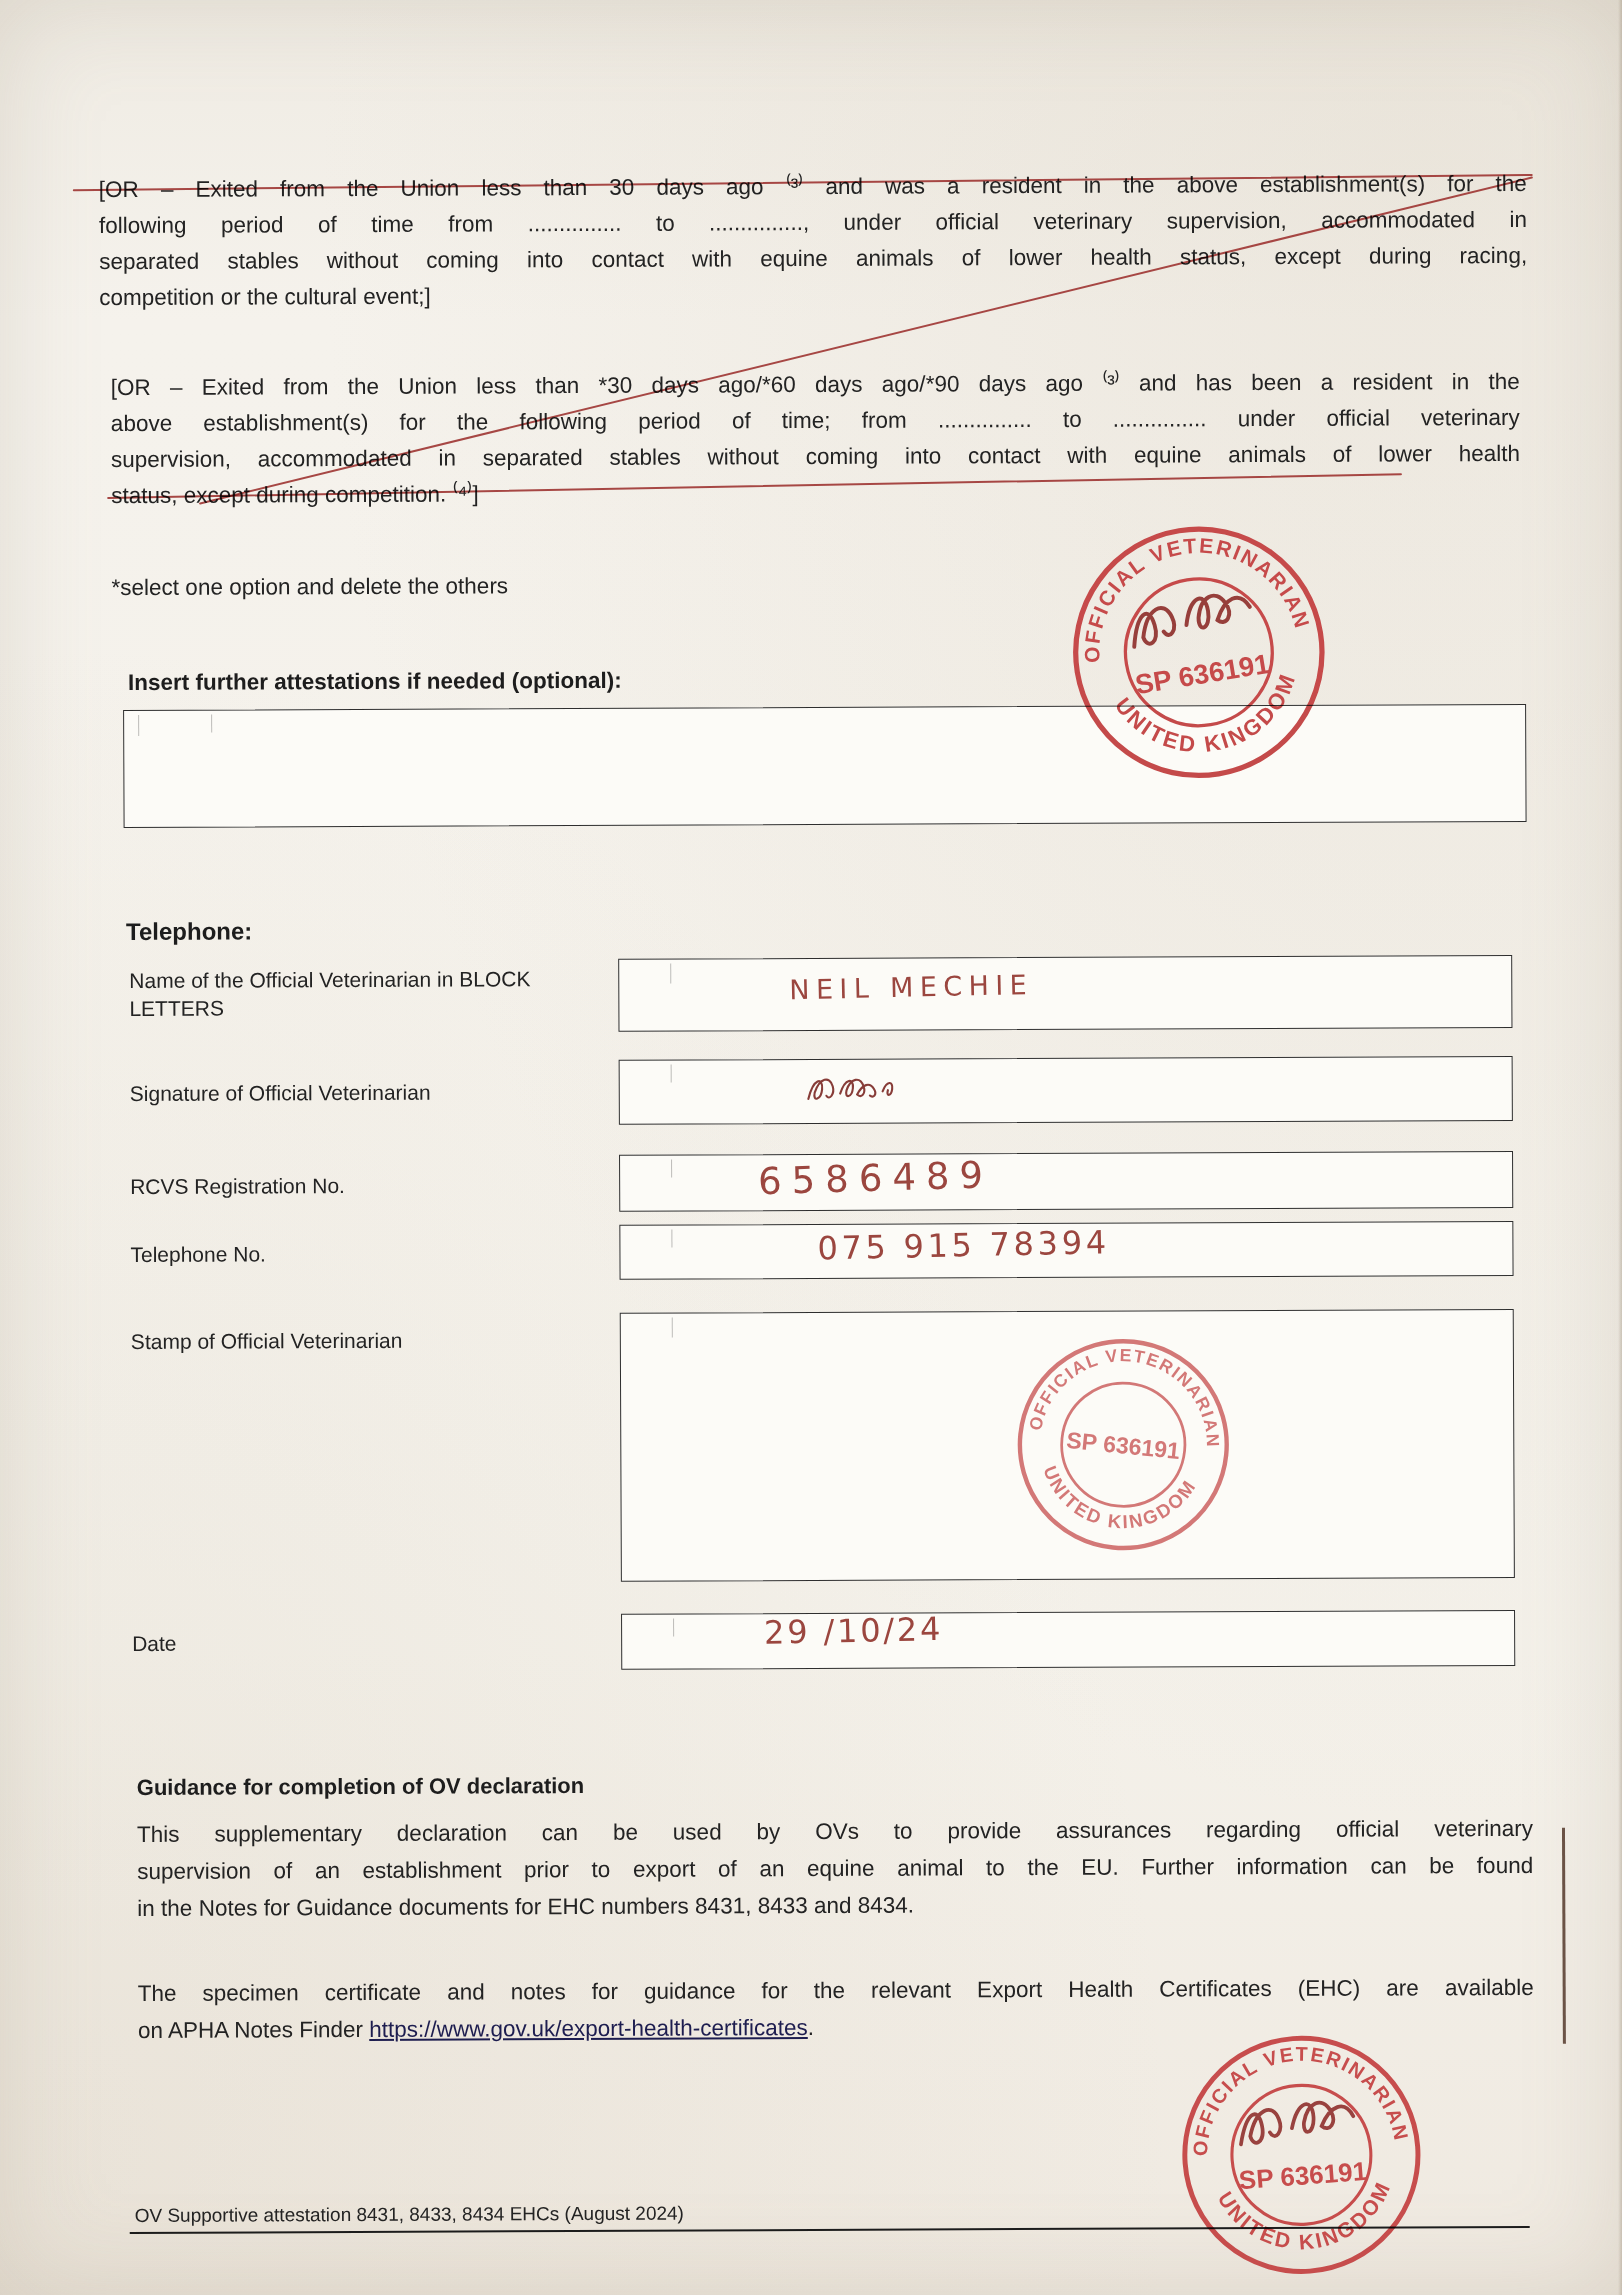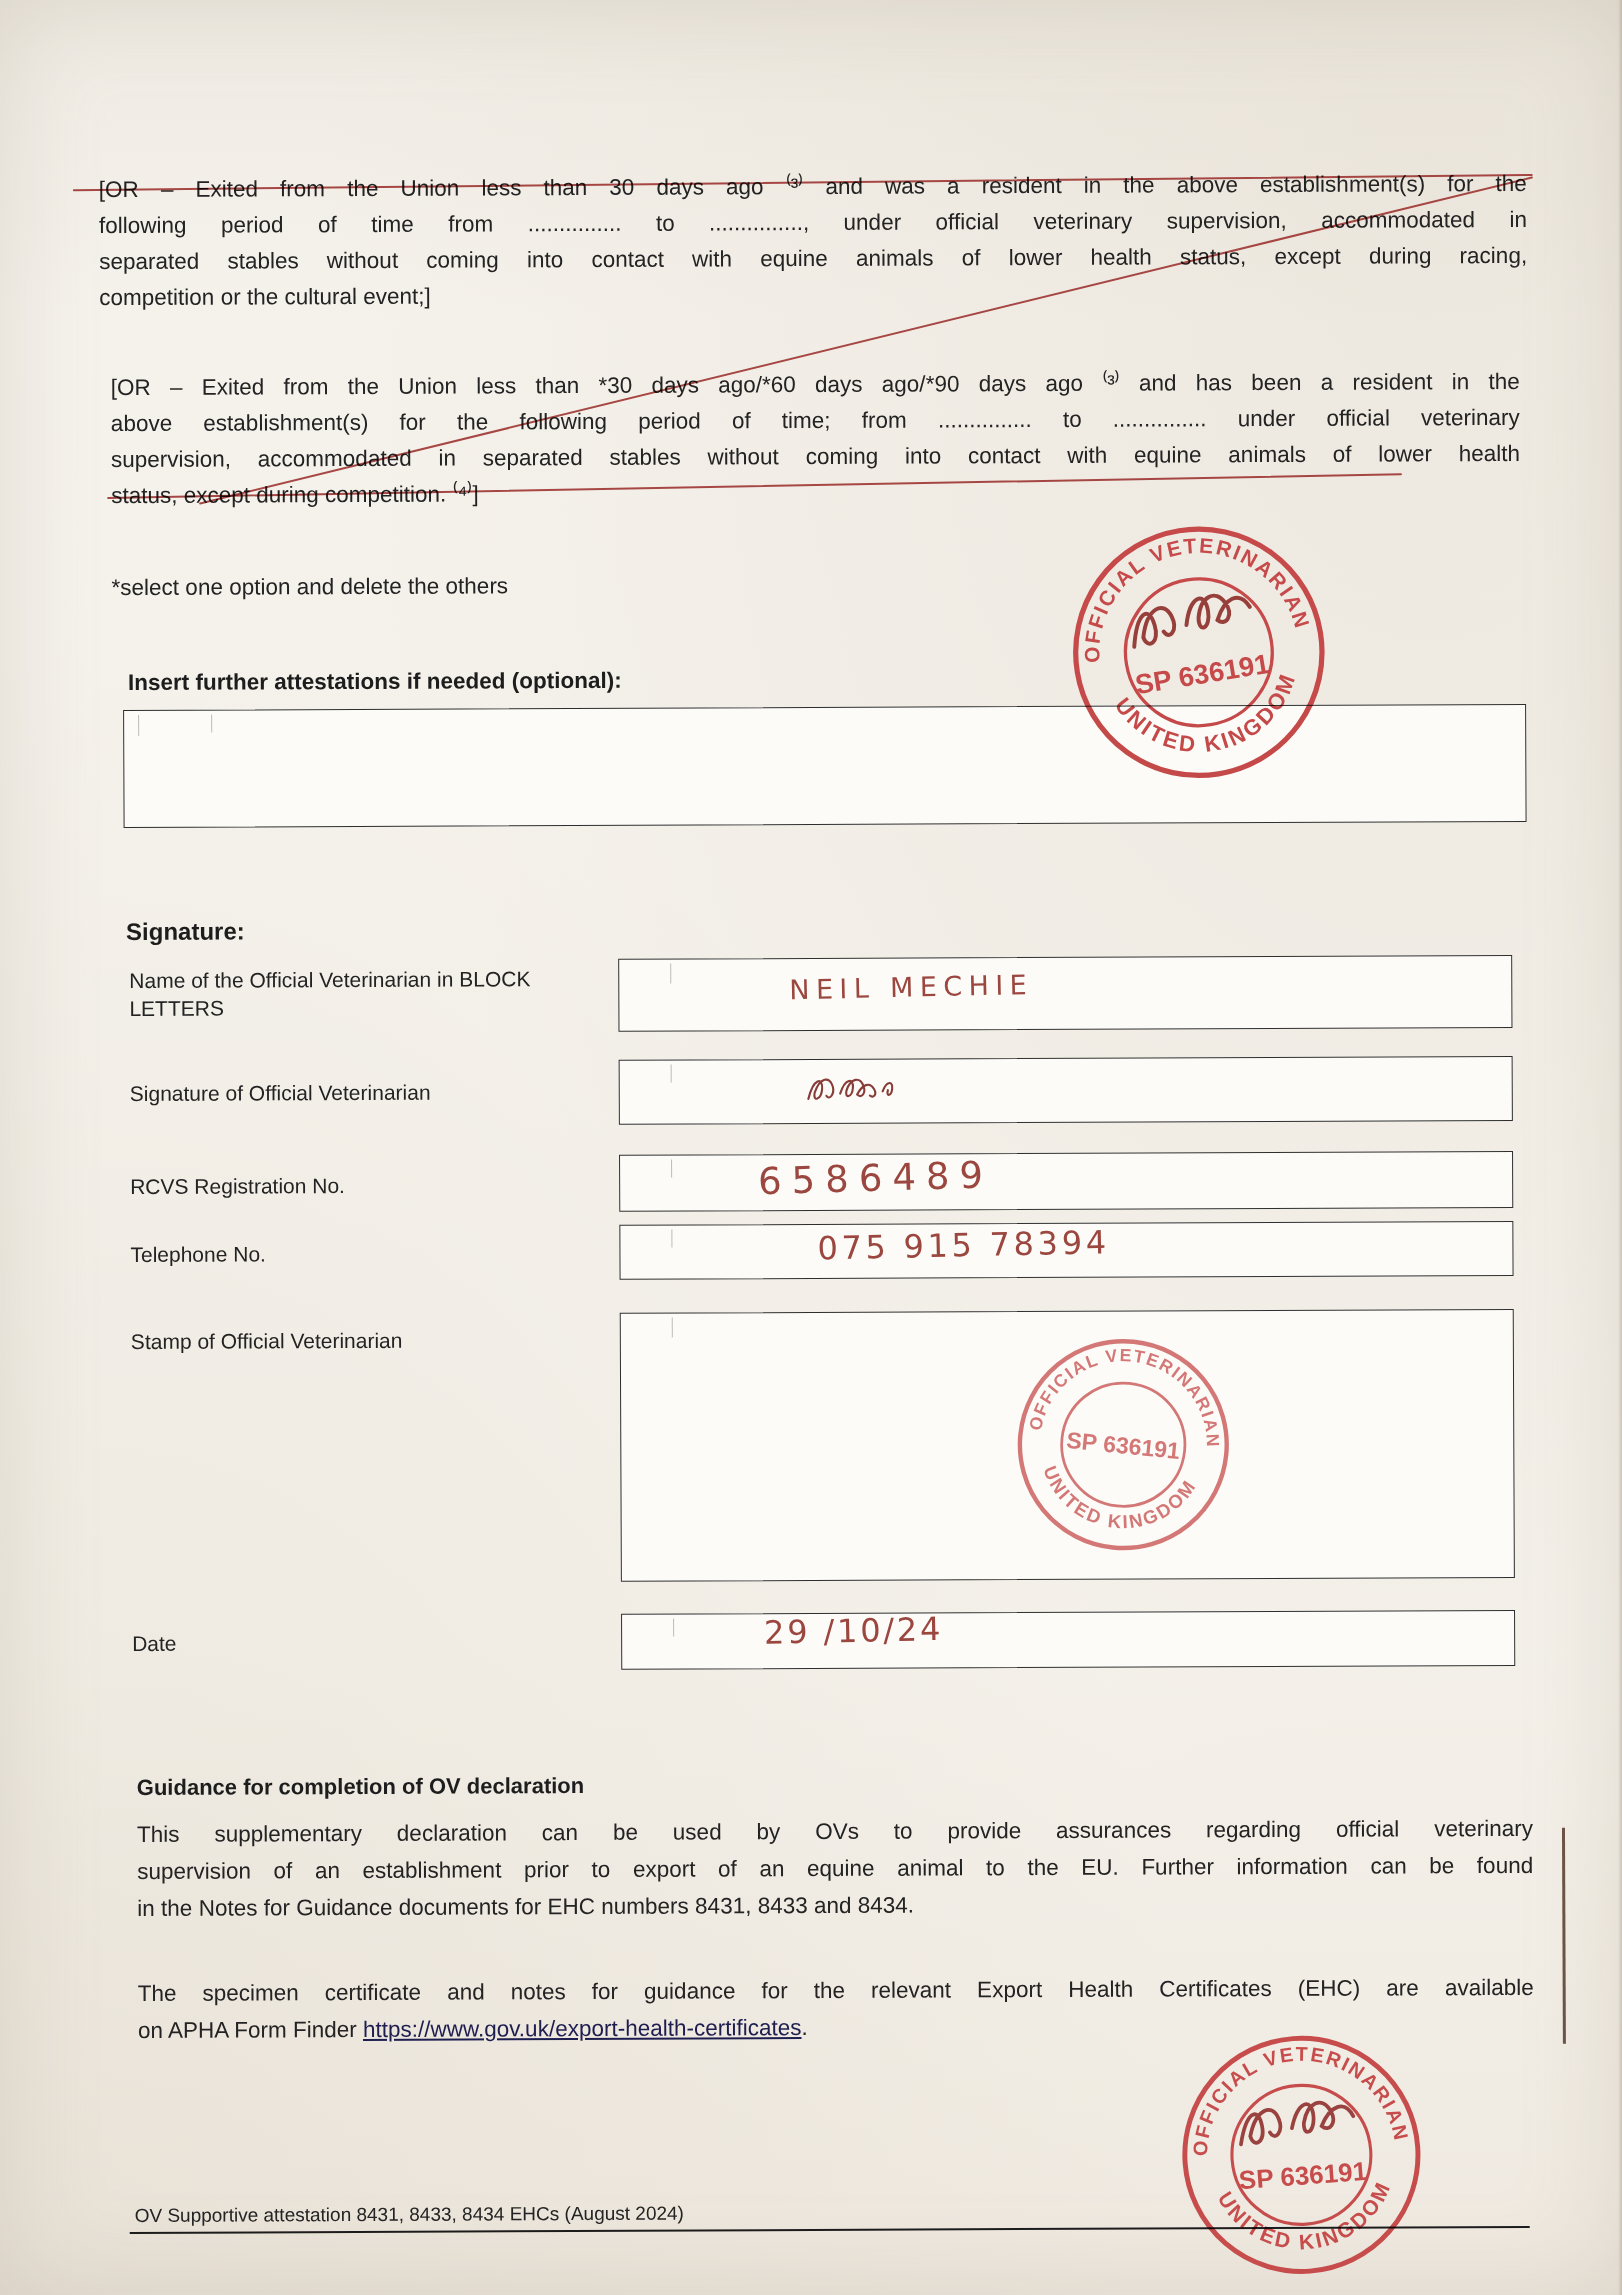--- a/index.html
+++ b/index.html
@@ -94,21 +94,21 @@
         <textPath href="#tp1" startOffset="50%" text-anchor="middle">OFFICIAL VETERINARIAN</textPath>
       </text>
       <text font-size="17" font-weight="bold" letter-spacing="2" fill="#c23b3c">
         <textPath href="#bp1" startOffset="50%" text-anchor="middle">UNITED KINGDOM</textPath>
       </text>
       <text x="100" y="124" font-size="21" font-weight="bold" text-anchor="middle" fill="#c23b3c">SP 636191</text>
       <path d="M 52 88 C 58 62 68 58 70 74 C 72 88 62 92 60 82 C 66 60 80 56 84 70 C 87 80 80 88 76 80 M 94 78 C 100 56 112 54 112 70 C 112 84 102 86 104 74 C 108 58 120 54 126 66 C 131 76 124 84 118 78 C 126 62 138 58 144 72" stroke="#8f2f2c" stroke-width="3" fill="none" stroke-linecap="round"></path>
     </svg>
   </div>
 
-  <div class="h-bold" style="left:127px;top:915px;font-size:24px;">Signature:</div>
+  <div class="h-bold" style="left:127px;top:915px;font-size:24px;">Telephone:</div>
 
   <div class="label" style="left:130px;top:964px;width:422px;">Name of the Official Veterinarian in BLOCK LETTERS</div>
   <div class="box" style="left:619px;top:958px;width:894px;height:73px;">
     <span class="tick" style="left:51px;top:3.7px;height:20px;"></span>
   </div>
   <div class="hand" style="left:790px;top:972px;font-size:27px;letter-spacing:6.4px;transform:rotate(-1deg);">NEIL  MECHIE</div>
 
   <div class="label" style="left:130px;top:1077px;width:450px;">Signature of Official Veterinarian</div>
   <div class="box" style="left:619px;top:1059px;width:894px;height:65px;">
     <span class="tick" style="left:51px;top:3.7px;height:18.4px;"></span>
@@ -164,21 +164,21 @@
 
   <div class="body-text" style="left:134px;top:1813px;width:1396px;line-height:37px;">
         <div class="jline">This supplementary declaration can be used by OVs to provide assurances regarding official veterinary</div>
         <div class="jline">supervision of an establishment prior to export of an equine animal to the EU. Further information can be found</div>
         <div class="jline last">in the Notes for Guidance documents for EHC numbers 8431, 8433 and 8434.</div>
       </div>
 
   <div class="body-text gpara" style="left:134px;top:1972px;width:1396px;line-height:37px;">
     <div class="pline">The specimen certificate and notes for guidance for the relevant Export Health Certificates (EHC) are available</div>
     <div class="pline last">
-      <span>on APHA Form Finder </span><a class="link" href="#">https://www.gov.uk/export-health-certificates</a><span>.</span>
+      <span>on APHA Notes Finder </span><a class="link" href="#">https://www.gov.uk/export-health-certificates</a><span>.</span>
     </div>
   </div>
 
   <div class="stamp" style="left:1173px;top:2033px;width:248px;height:248px;transform:rotate(-4deg);opacity:.9;">
     <svg viewBox="0 0 200 200" width="248" height="248">
       <defs>
         <path id="tp3" d="M 24.3 93.4 A 76 76 0 0 1 175.7 93.4" fill="none"></path>
         <path id="bp3" d="M 31.1 132.1 A 76 76 0 0 0 168.9 132.1" fill="none"></path>
       </defs>
       <circle cx="100" cy="100" r="94" fill="none" stroke="#c23b3c" stroke-width="4"></circle>

